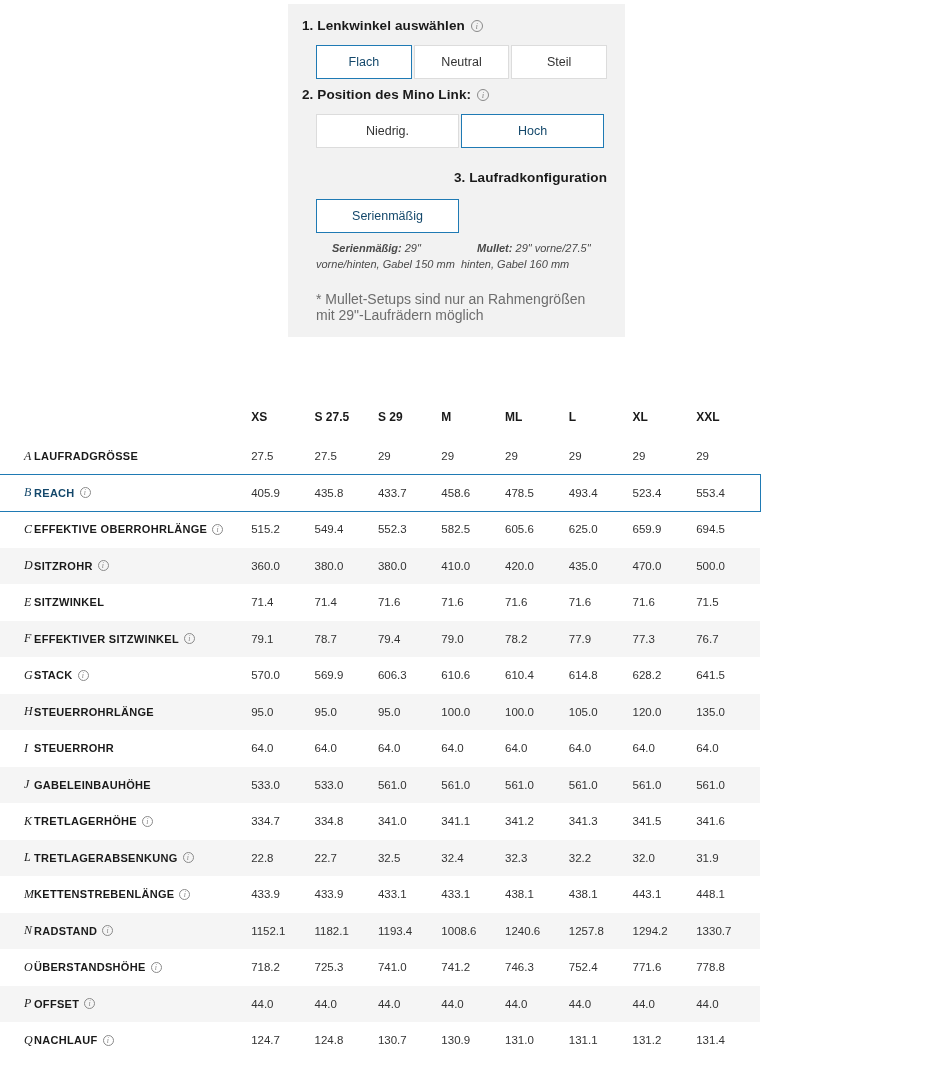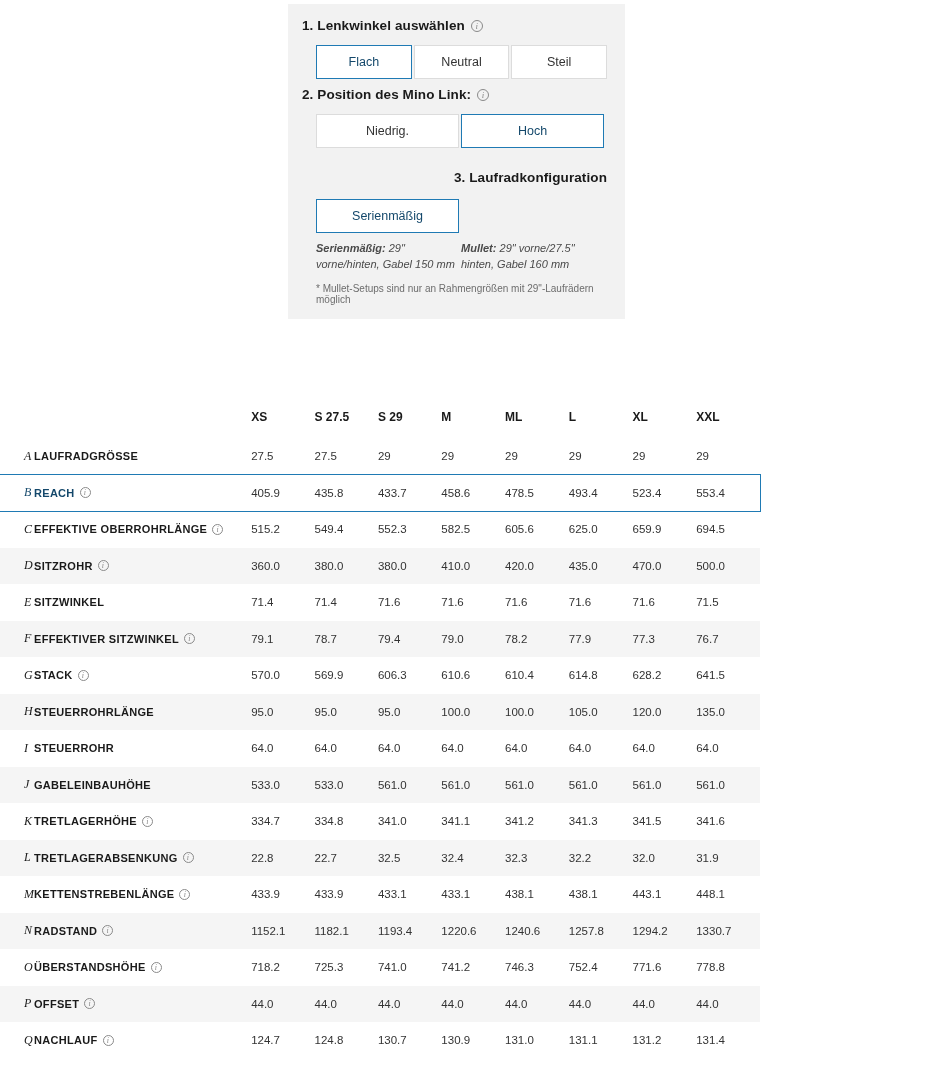--- a/index.html
+++ b/index.html
@@ -89,26 +89,26 @@
     padding-left: 14px;
     margin-top: 8px;
   }
   .note-col {
     width: 143px;
     font-size: 11px;
     font-style: italic;
     color: #4a4a4a;
     line-height: 1.45;
   }
-  .note-col b { font-style: italic; font-weight: bold; }
+  .note-col b { font-style: italic; font-weight: bold; margin-left: 16px; }
 
   .footnote {
-    margin-top: 10px;
+    margin-top: 18px;
     padding-left: 14px;
-    font-size: 10px;
+    font-size: 14px;
     color: #6d6d6d;
     font-style: normal;
   }
 
   
   .geo-table {
     position: absolute;
     left: 0;
     top: 404px;
     width: 760px;
@@ -419,21 +419,21 @@
         </tr>
         <tr class="alt">
           <td class="letter col-letter">N</td>
           <td class="label col-label"><span class="lbl-wrap">
               <span>RADSTAND</span>
               <span class="info-icon small">i</span>
             </span></td>
           <td class="value col-val">1152.1</td>
           <td class="value col-val">1182.1</td>
           <td class="value col-val">1193.4</td>
-          <td class="value col-val">1220.6</td>
+          <td class="value col-val">1008.6</td>
           <td class="value col-val">1240.6</td>
           <td class="value col-val">1257.8</td>
           <td class="value col-val">1294.2</td>
           <td class="value col-val">1330.7</td>
         </tr>
         <tr>
           <td class="letter col-letter">O</td>
           <td class="label col-label"><span class="lbl-wrap">
               <span>ÜBERSTANDSHÖHE</span>
               <span class="info-icon small">i</span>

